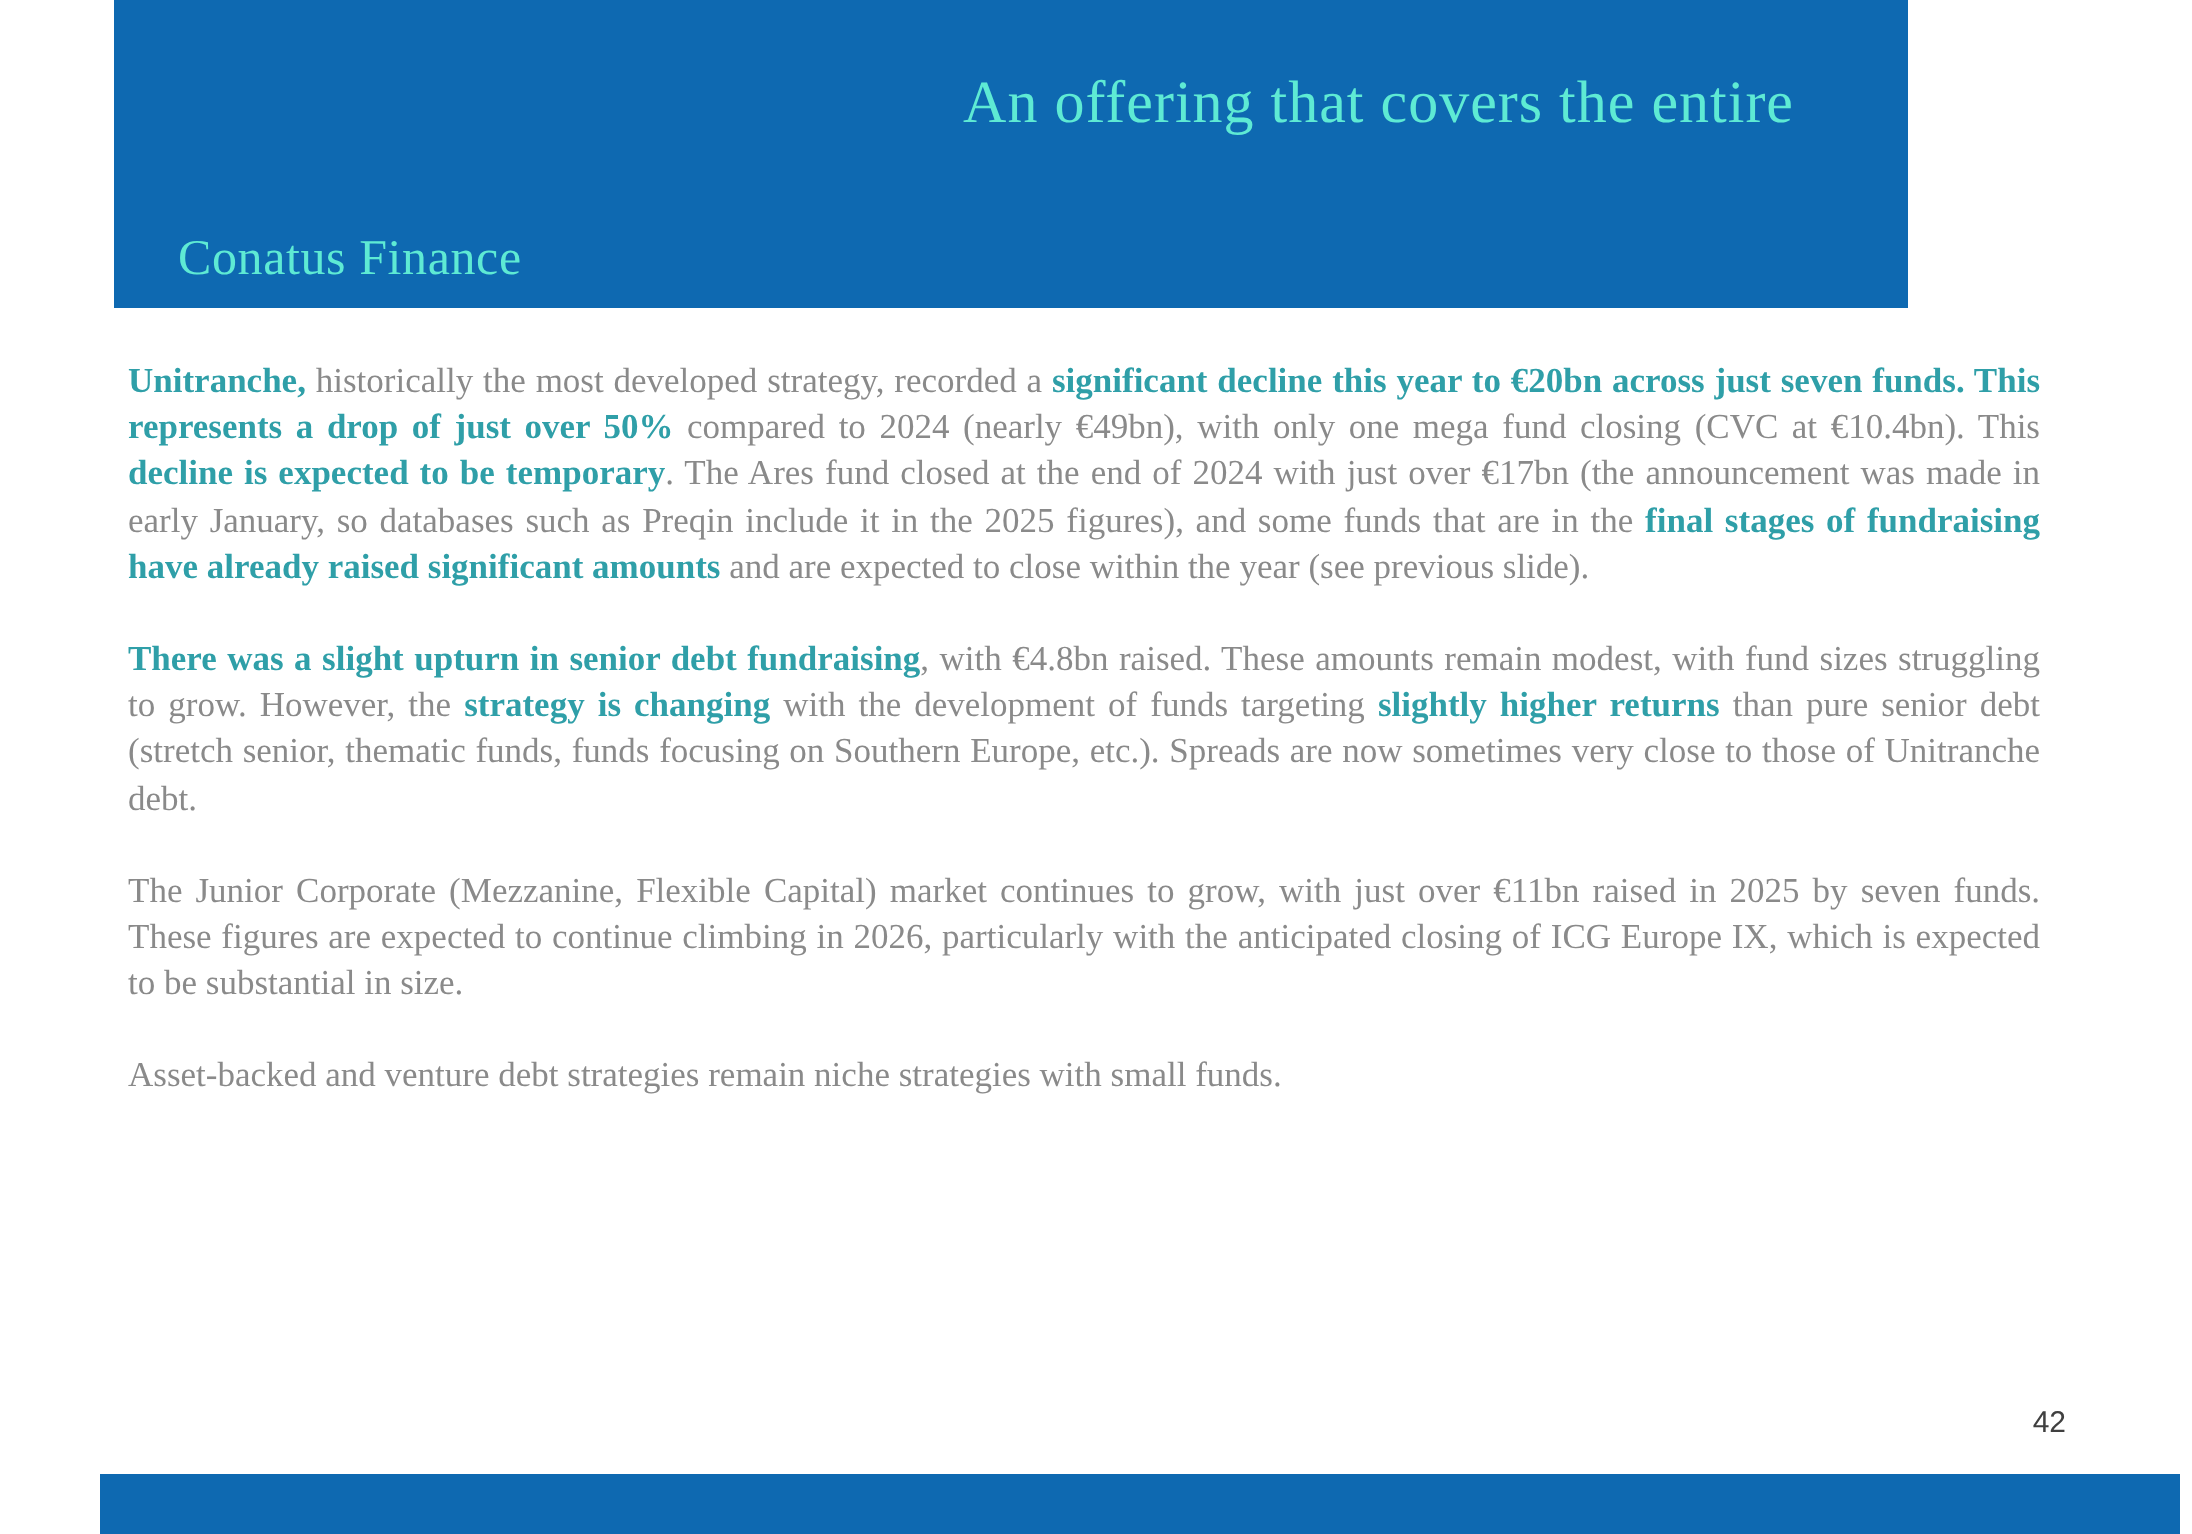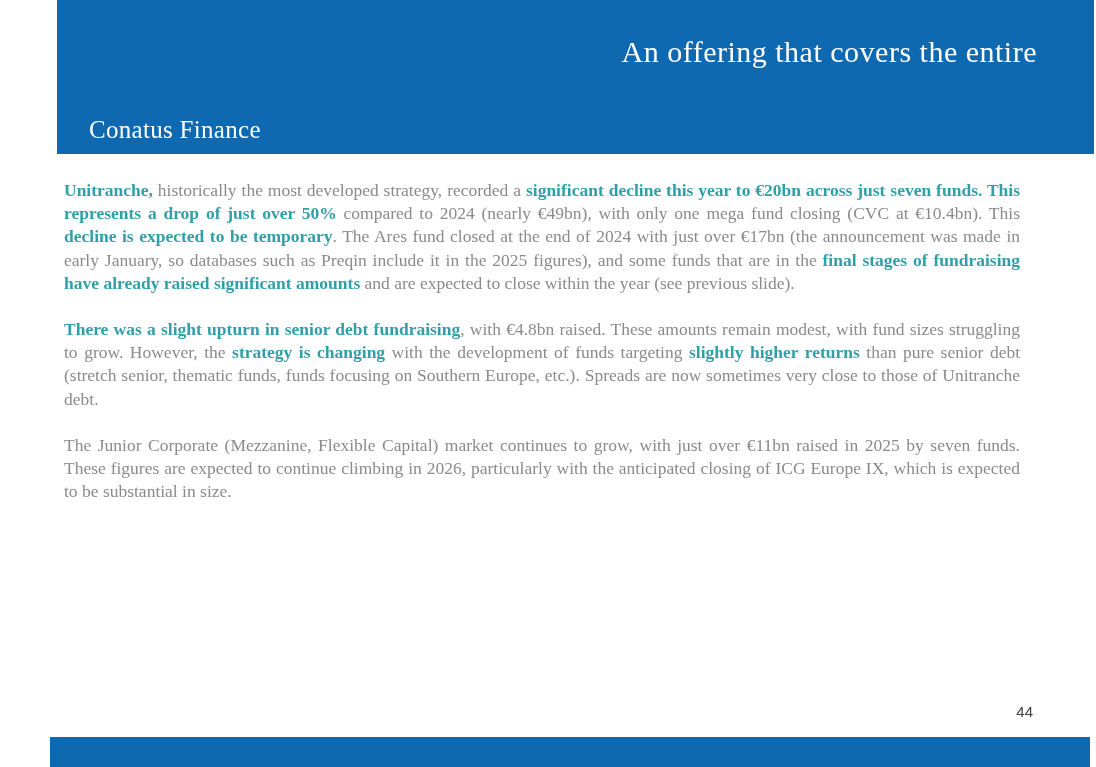--- a/index.html
+++ b/index.html
@@ -8,24 +8,24 @@
     width: 1096px;
     height: 767px;
     background: #ffffff;
     overflow: hidden;
     font-family: "Liberation Serif", serif;
   }
   .header-band {
     position: absolute;
     left: 57px;
     top: 0;
-    width: 1037px;
+    width: 897px;
     height: 154px;
     background: var(--header-blue, #0E69B1);
-    color: #ffffff;
+    color: #5eead4;
   }
   .title {
     position: absolute;
     top: 28px;
     right: 57px;
     text-align: right;
     font-size: 30px;
     line-height: 47px;
     font-weight: normal;
     letter-spacing: 0.5px;
@@ -81,19 +81,20 @@
     <div class="title">
       <div>An offering that covers the entire</div>
     </div>
     <div class="brand">Conatus Finance</div>
   </header>
 
   <main class="body-text">
       <p class="para"><span class="accent">Unitranche,</span><span class="normal"> historically the most developed strategy, recorded a </span><span class="accent">significant decline this year to €20bn across just seven funds. This represents a drop of just over 50%</span><span class="normal"> compared to 2024 (nearly €49bn), with only one mega fund closing (CVC at €10.4bn). This </span><span class="accent">decline is expected to be temporary</span><span class="normal">. The Ares fund closed at the end of 2024 with just over €17bn (the announcement was made in early January, so databases such as Preqin include it in the 2025 figures), and some funds that are in the </span><span class="accent">final stages of fundraising have already raised significant amounts</span><span class="normal"> and are expected to close within the year (see previous slide).</span></p>
       <p class="para"><span class="accent">There was a slight upturn in senior debt fundraising</span><span class="normal">, with €4.8bn raised. These amounts remain modest, with fund sizes struggling to grow. However, the </span><span class="accent">strategy is changing</span><span class="normal"> with the development of funds targeting </span><span class="accent">slightly higher returns</span><span class="normal"> than pure senior debt (stretch senior, thematic funds, funds focusing on Southern Europe, etc.). Spreads are now sometimes very close to those of Unitranche debt.</span></p>
       <p class="para"><span class="normal">The Junior Corporate (Mezzanine, Flexible Capital) market continues to grow, with just over €11bn raised in 2025 by seven funds. These figures are expected to continue climbing in 2026, particularly with the anticipated closing of ICG Europe IX, which is expected to be substantial in size.</span></p>
+      <p class="para"><span class="normal">Asset-backed and venture debt strategies remain niche strategies with small funds.</span></p>
     </main>
 
-  <div class="page-number">44</div>
+  <div class="page-number">42</div>
 
   <div class="footer-bar"></div>
 
 </div>
 
 </body></html>

